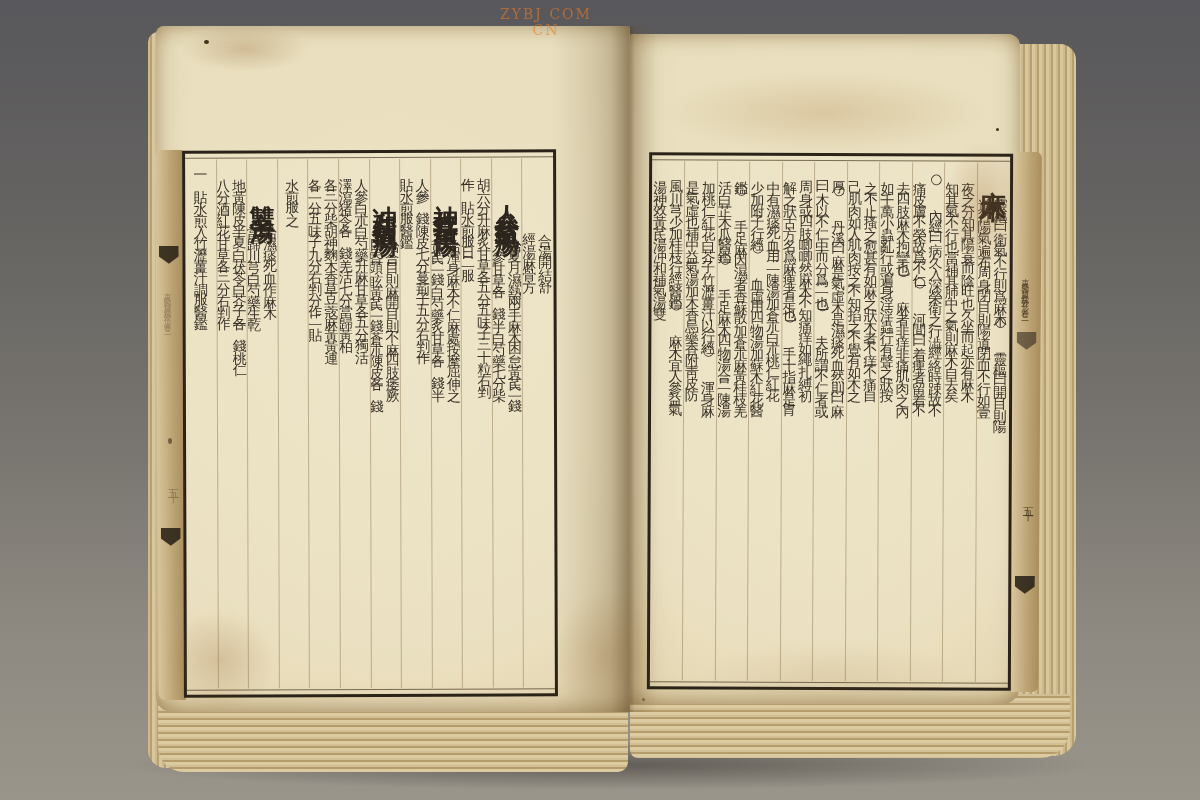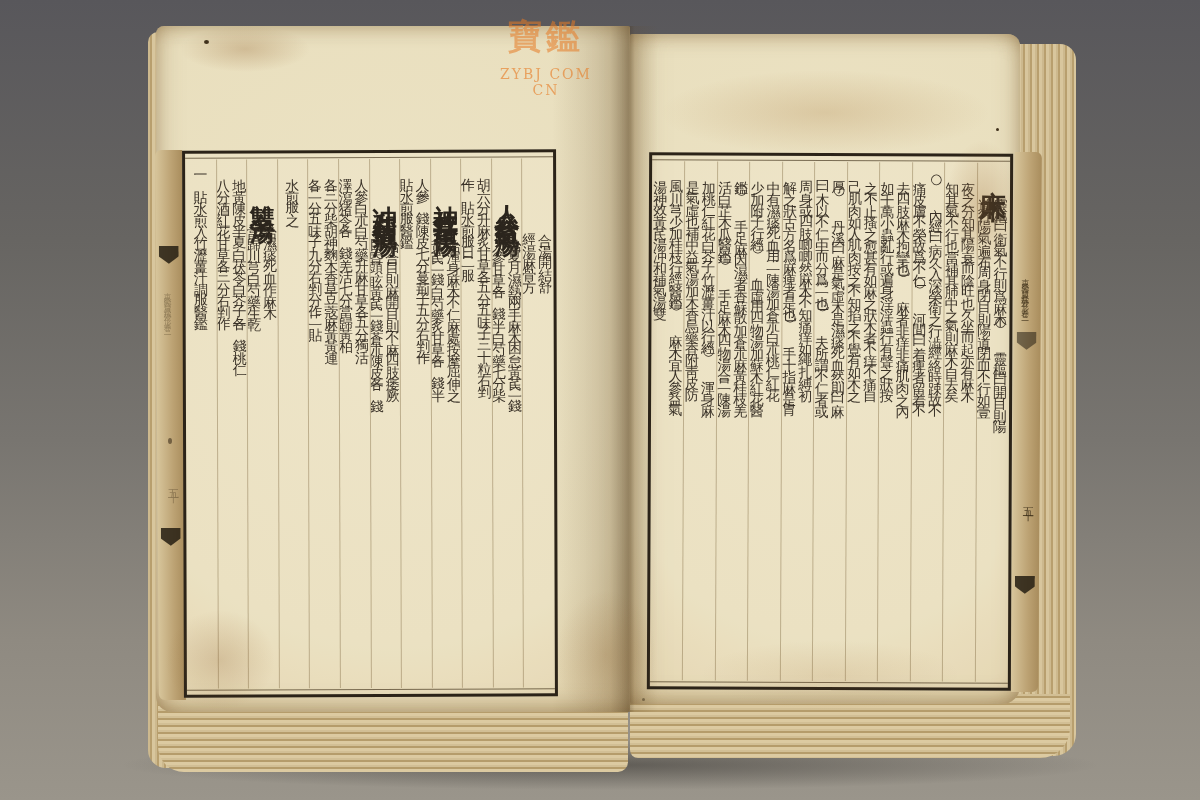--- a/index.html
+++ b/index.html
@@ -255,17 +255,16 @@
   <div id="stain3" class="stain"></div>
   <div id="stain4" class="stain"></div>
   <div id="stain5" class="stain"></div>
   <div id="stain6" class="stain"></div>
   <div class="speck" style="left:204px;top:40px;width:5px;height:4px;"></div>
   <div class="speck" style="left:996px;top:128px;width:3px;height:3px;"></div>
   <div class="speck" style="left:168px;top:438px;width:4px;height:6px;opacity:.6;"></div>
   <div class="speck" style="left:642px;top:698px;width:3px;height:3px;opacity:.5;"></div>
 
   <div id="watermark">
-    <div class="wglyphs">寶鑑</div>
     <div class="wcaption">ZYBJ COM CN</div>
   </div>
 
 </div>
 
 </body></html>

